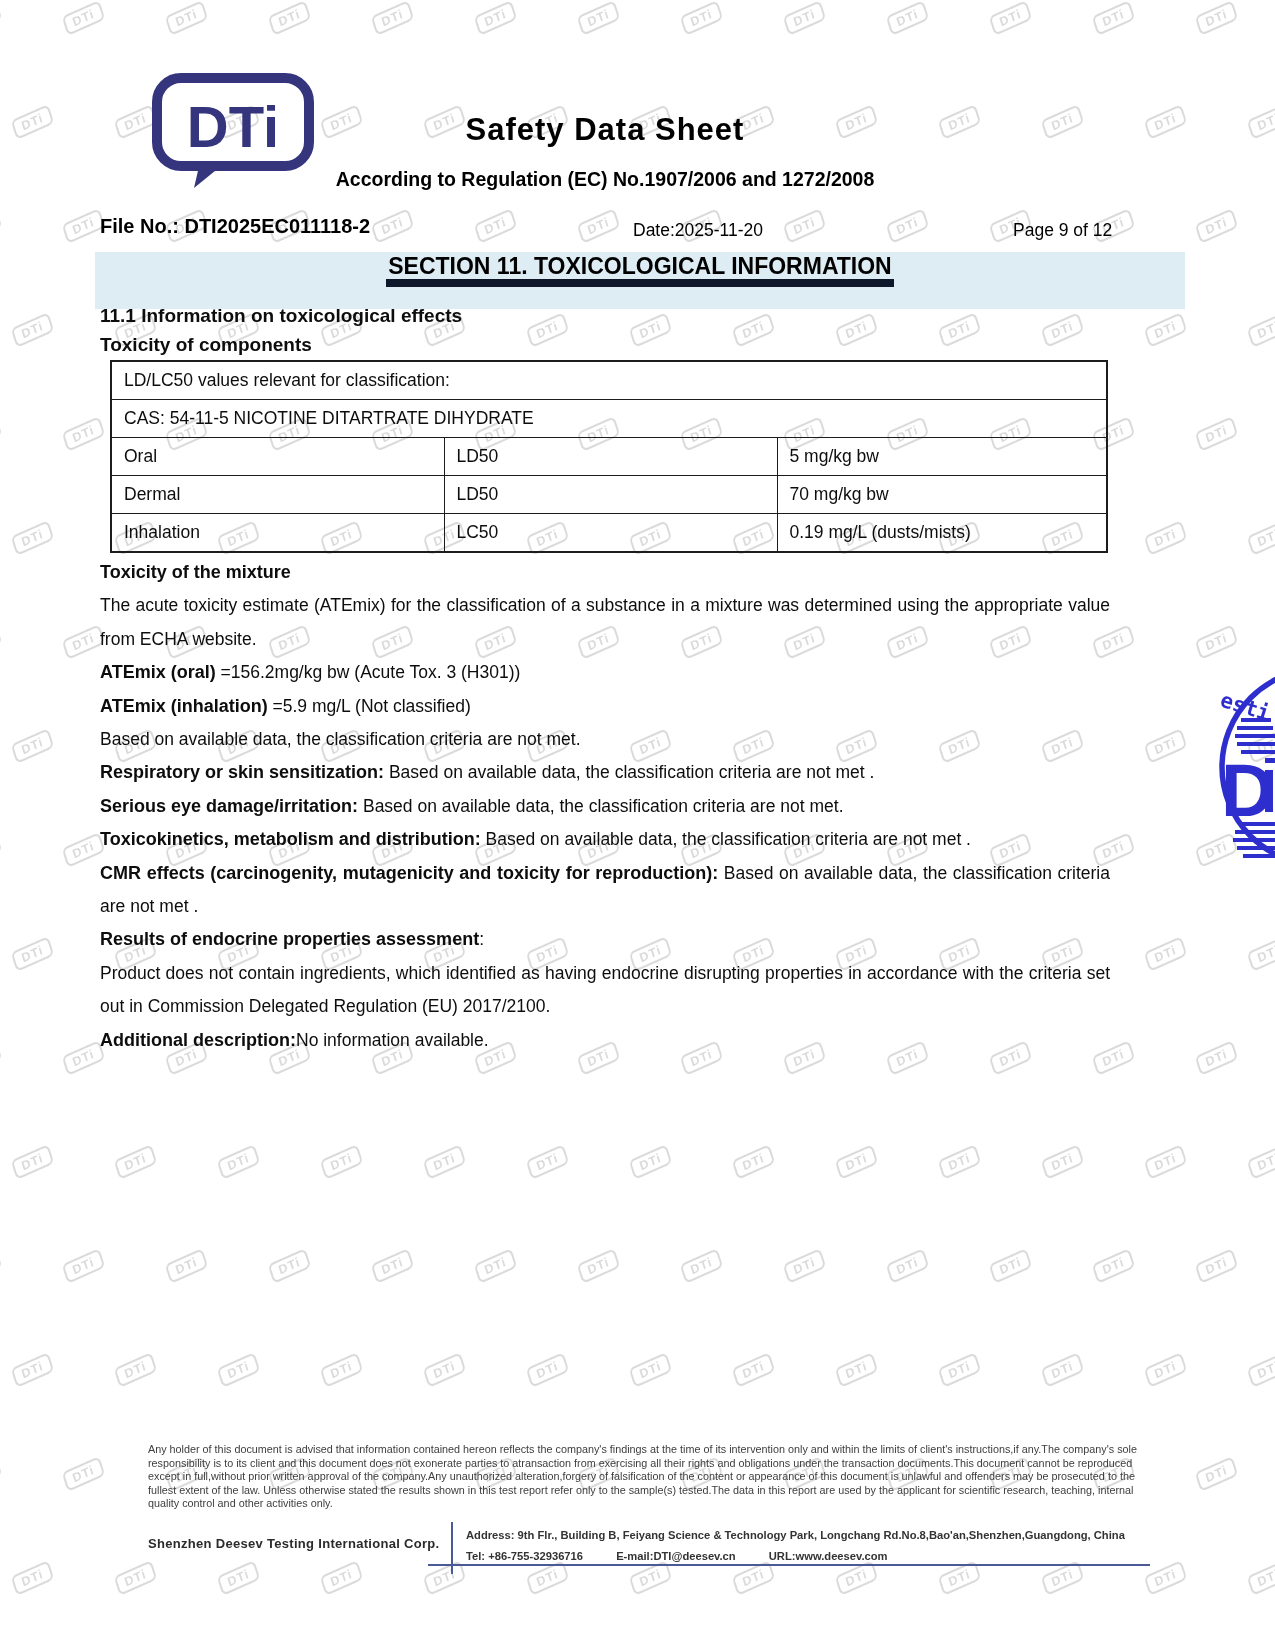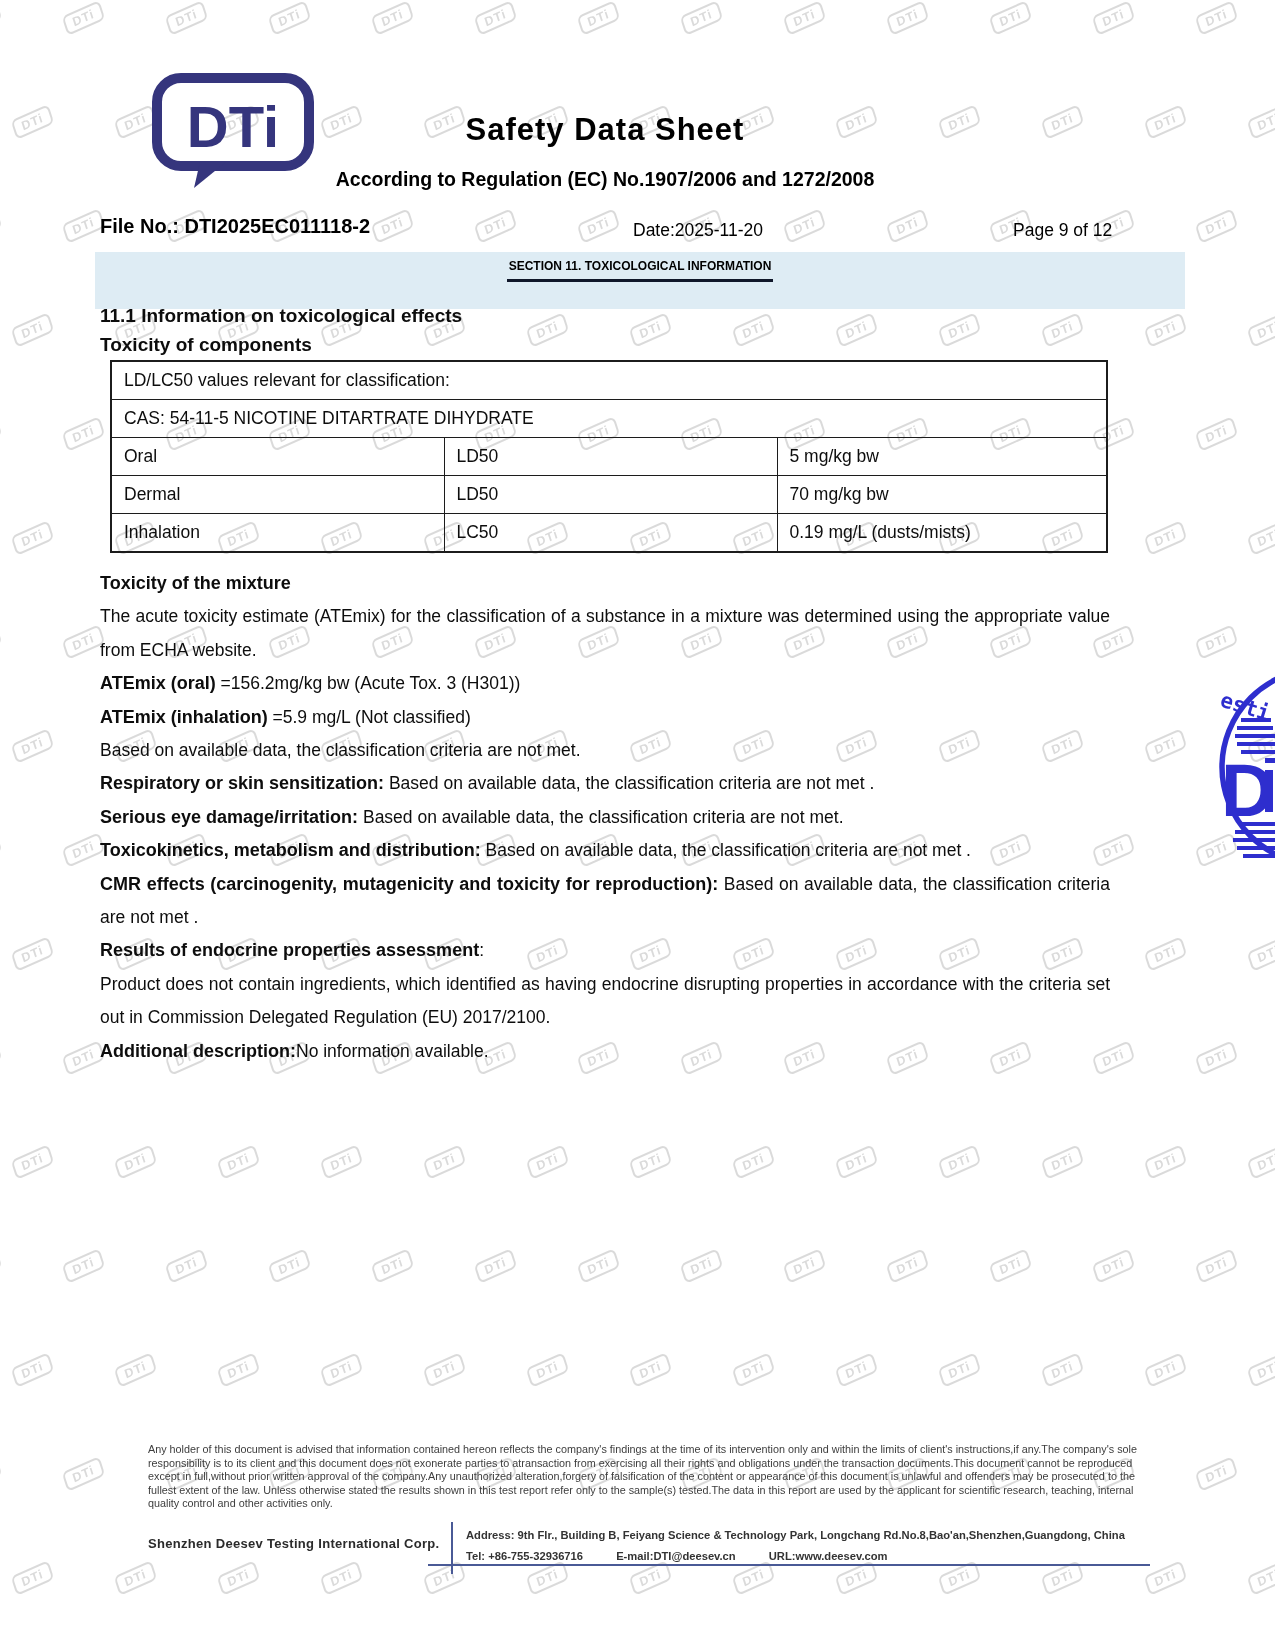--- a/index.html
+++ b/index.html
@@ -22,34 +22,34 @@
   .logo{position:absolute;left:150px;top:72px;}
   .doc-title{position:absolute;left:100px;top:112px;width:1010px;text-align:center;
     font-size:31px;font-weight:bold;letter-spacing:1px;color:#000;}
   .doc-subtitle{position:absolute;left:100px;top:168px;width:1010px;text-align:center;
     font-size:19.5px;font-weight:bold;color:#000;}
   .file-no{position:absolute;left:100px;top:215px;font-size:20px;font-weight:bold;color:#000;}
   .date{position:absolute;left:633px;top:220px;font-size:17.5px;color:#000;}
   .page-info{position:absolute;left:1013px;top:220px;font-size:17.5px;color:#000;}
   .banner{position:absolute;left:95px;top:252px;width:1090px;height:57px;
     background:rgba(217,233,242,0.88);text-align:center;}
-  .banner span{display:inline-block;margin-top:3px;font-size:12px;font-weight:bold;
-    color:#000;border-bottom:3px solid #0f172a;padding:0 2px 2px 2px;line-height:22px;}
+  .banner span{display:inline-block;margin-top:3px;font-size:23px;font-weight:bold;
+    color:#000;border-bottom:8px solid #0f172a;padding:0 2px 2px 2px;line-height:22px;}
   
   .content{position:absolute;left:100px;top:302px;width:1010px;font-size:17.5px;color:#0d0d0d;}
   .content .h1{font-size:19px;font-weight:bold;height:31px;line-height:28px;margin:0;}
   .content .h2{font-size:19px;font-weight:bold;height:27px;line-height:24px;margin:0;}
   table.tox{border-collapse:collapse;margin-left:10px;width:998px;table-layout:fixed;}
   table.tox td{border:1.5px solid #1c1c1c;height:37px;padding:0 0 0 12px;
     font-size:17.5px;vertical-align:middle;}
   table.tox{border:2px solid #1c1c1c;}
   .content p{margin:0;line-height:33.4px;}
   .content p.justify{text-align:justify;}
   .content b{font-size:18px;}
-  .firstpara{padding-top:14px;}
+  .firstpara{padding-top:3px;}
   
   .disclaimer{position:absolute;left:148px;top:1443px;width:1008px;
     font-size:10.8px;line-height:13.5px;color:#3d3d3d;}
   .company{position:absolute;left:148px;top:1536px;font-size:13px;font-weight:bold;
     letter-spacing:.3px;color:#2b2b2b;}
   .v-divider{position:absolute;left:451px;top:1522px;width:2px;height:52px;background:#4a5a96;}
   .address{position:absolute;left:466px;top:1529px;width:695px;font-size:11.2px;
     font-weight:bold;color:#333;}
   .contacts{position:absolute;left:466px;top:1550px;font-size:11.2px;font-weight:bold;color:#333;}
   .contacts .gap{margin-left:30px;}

